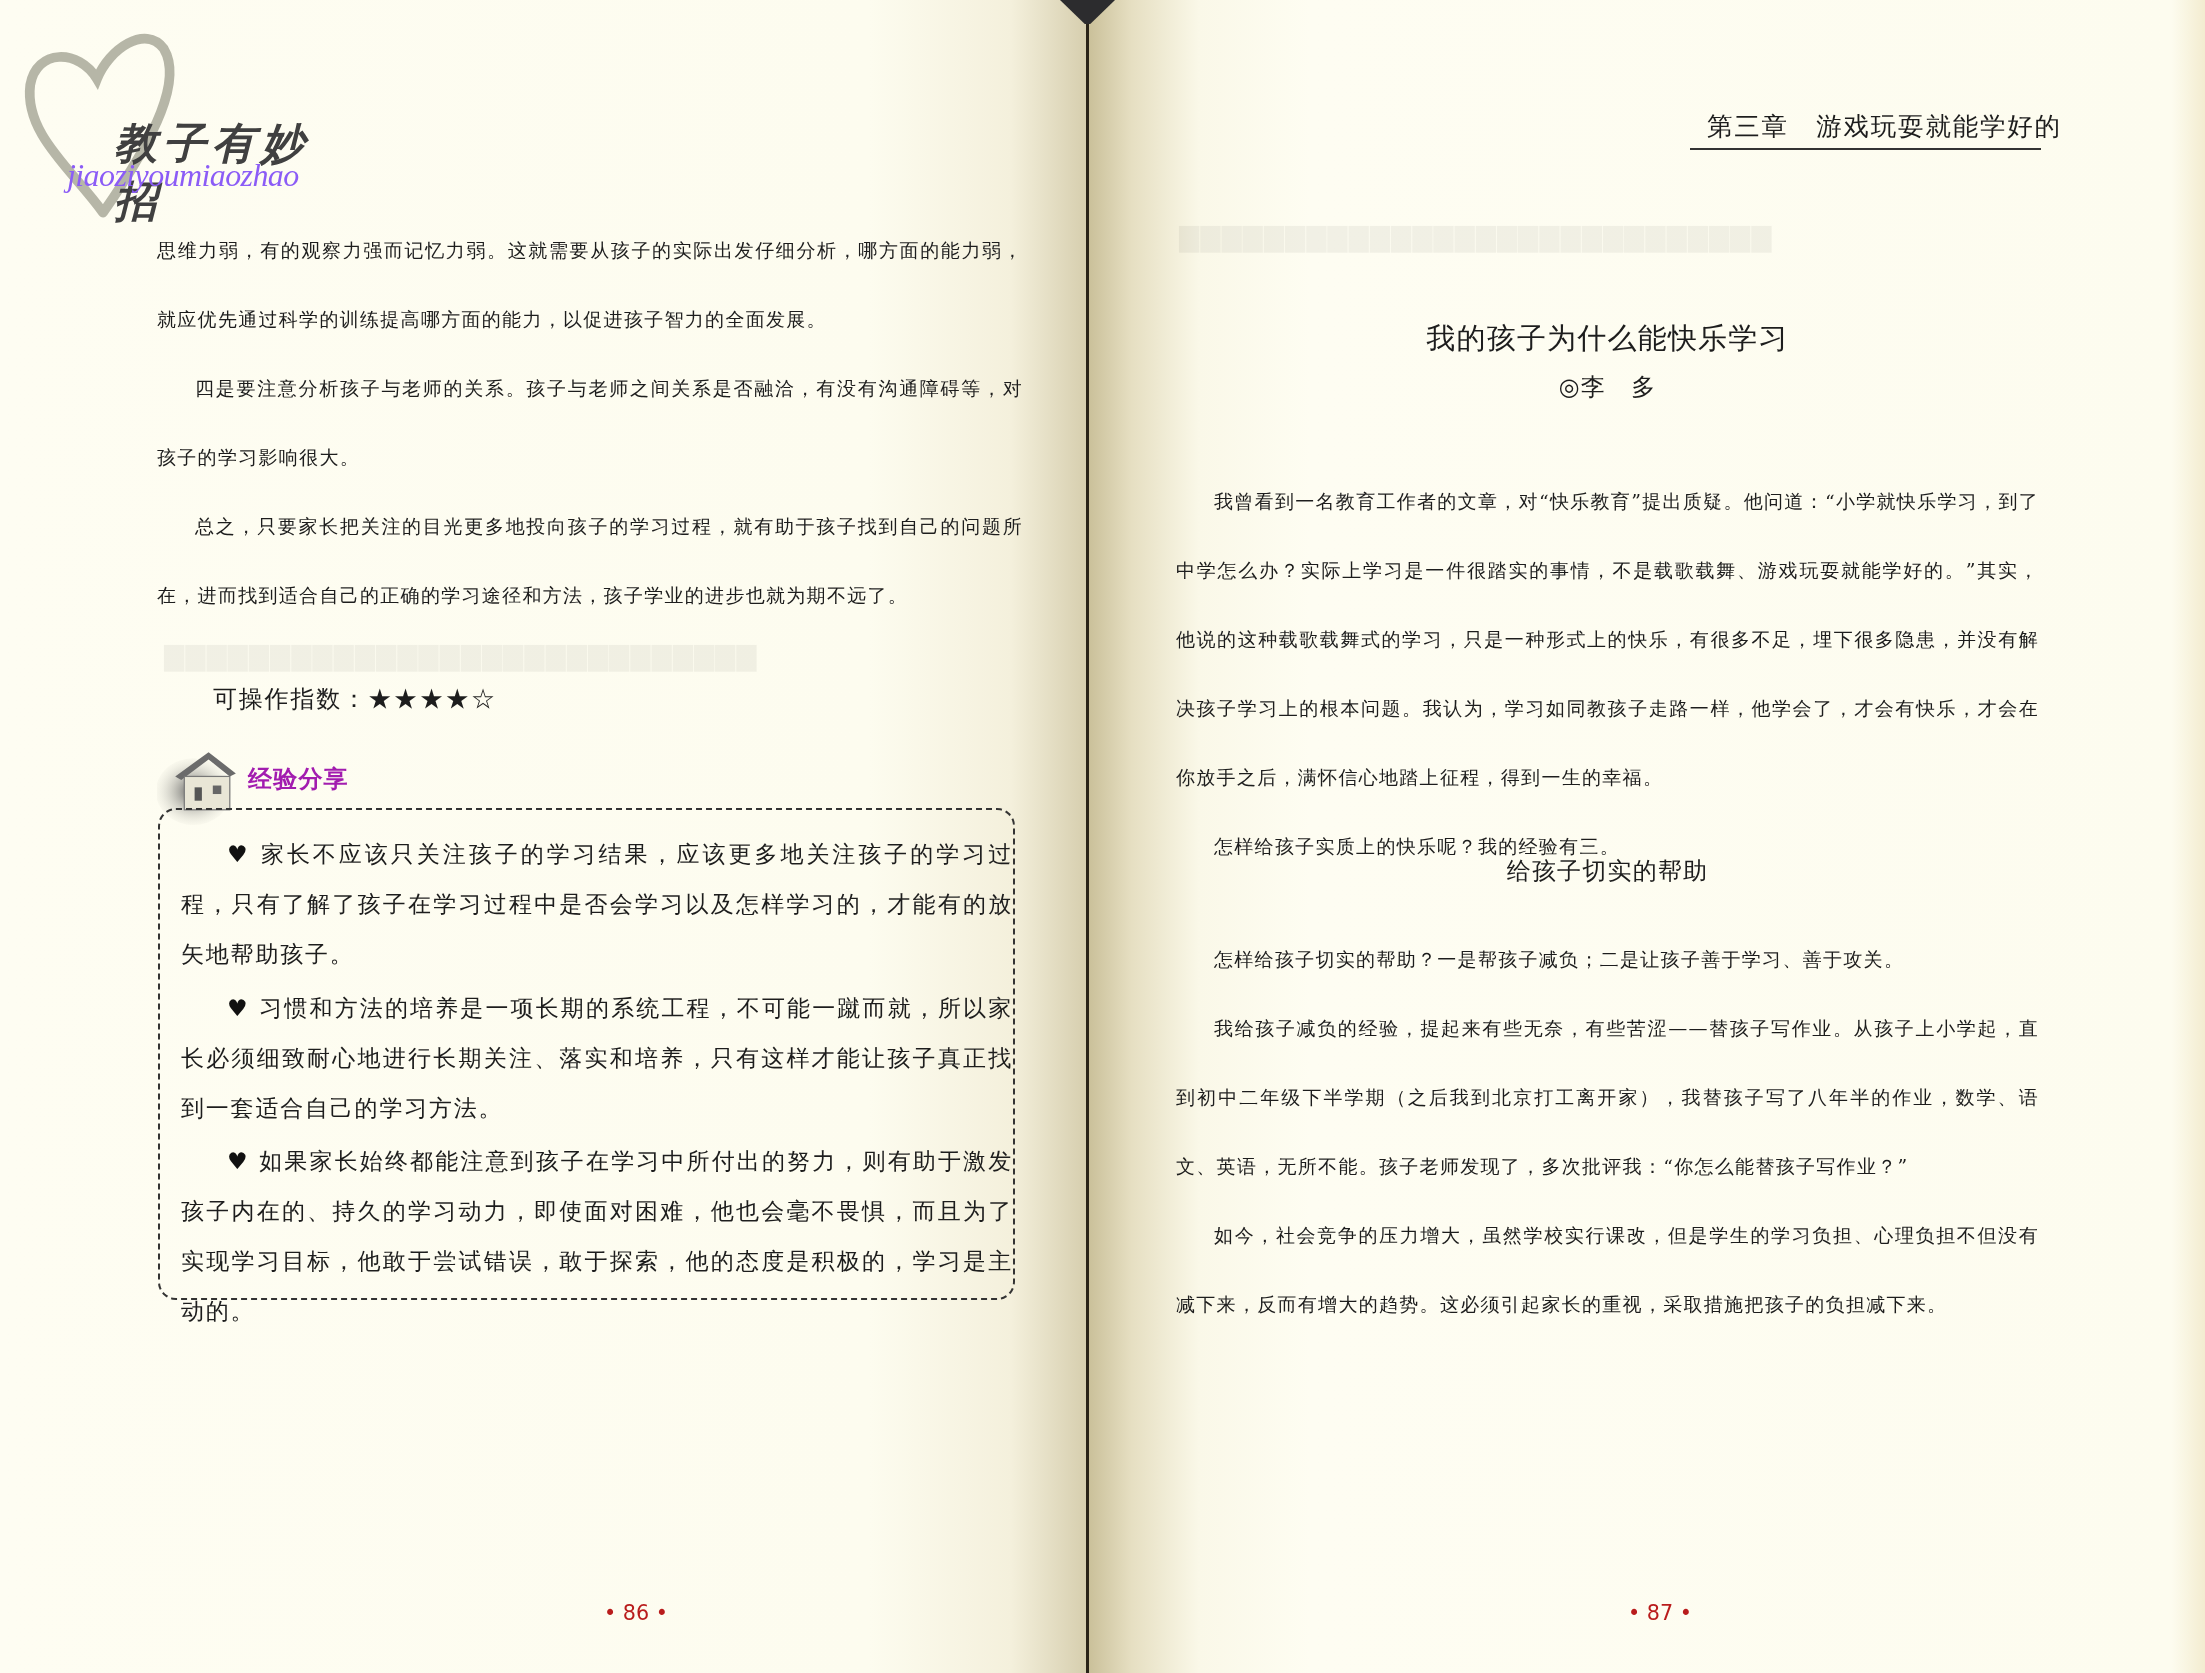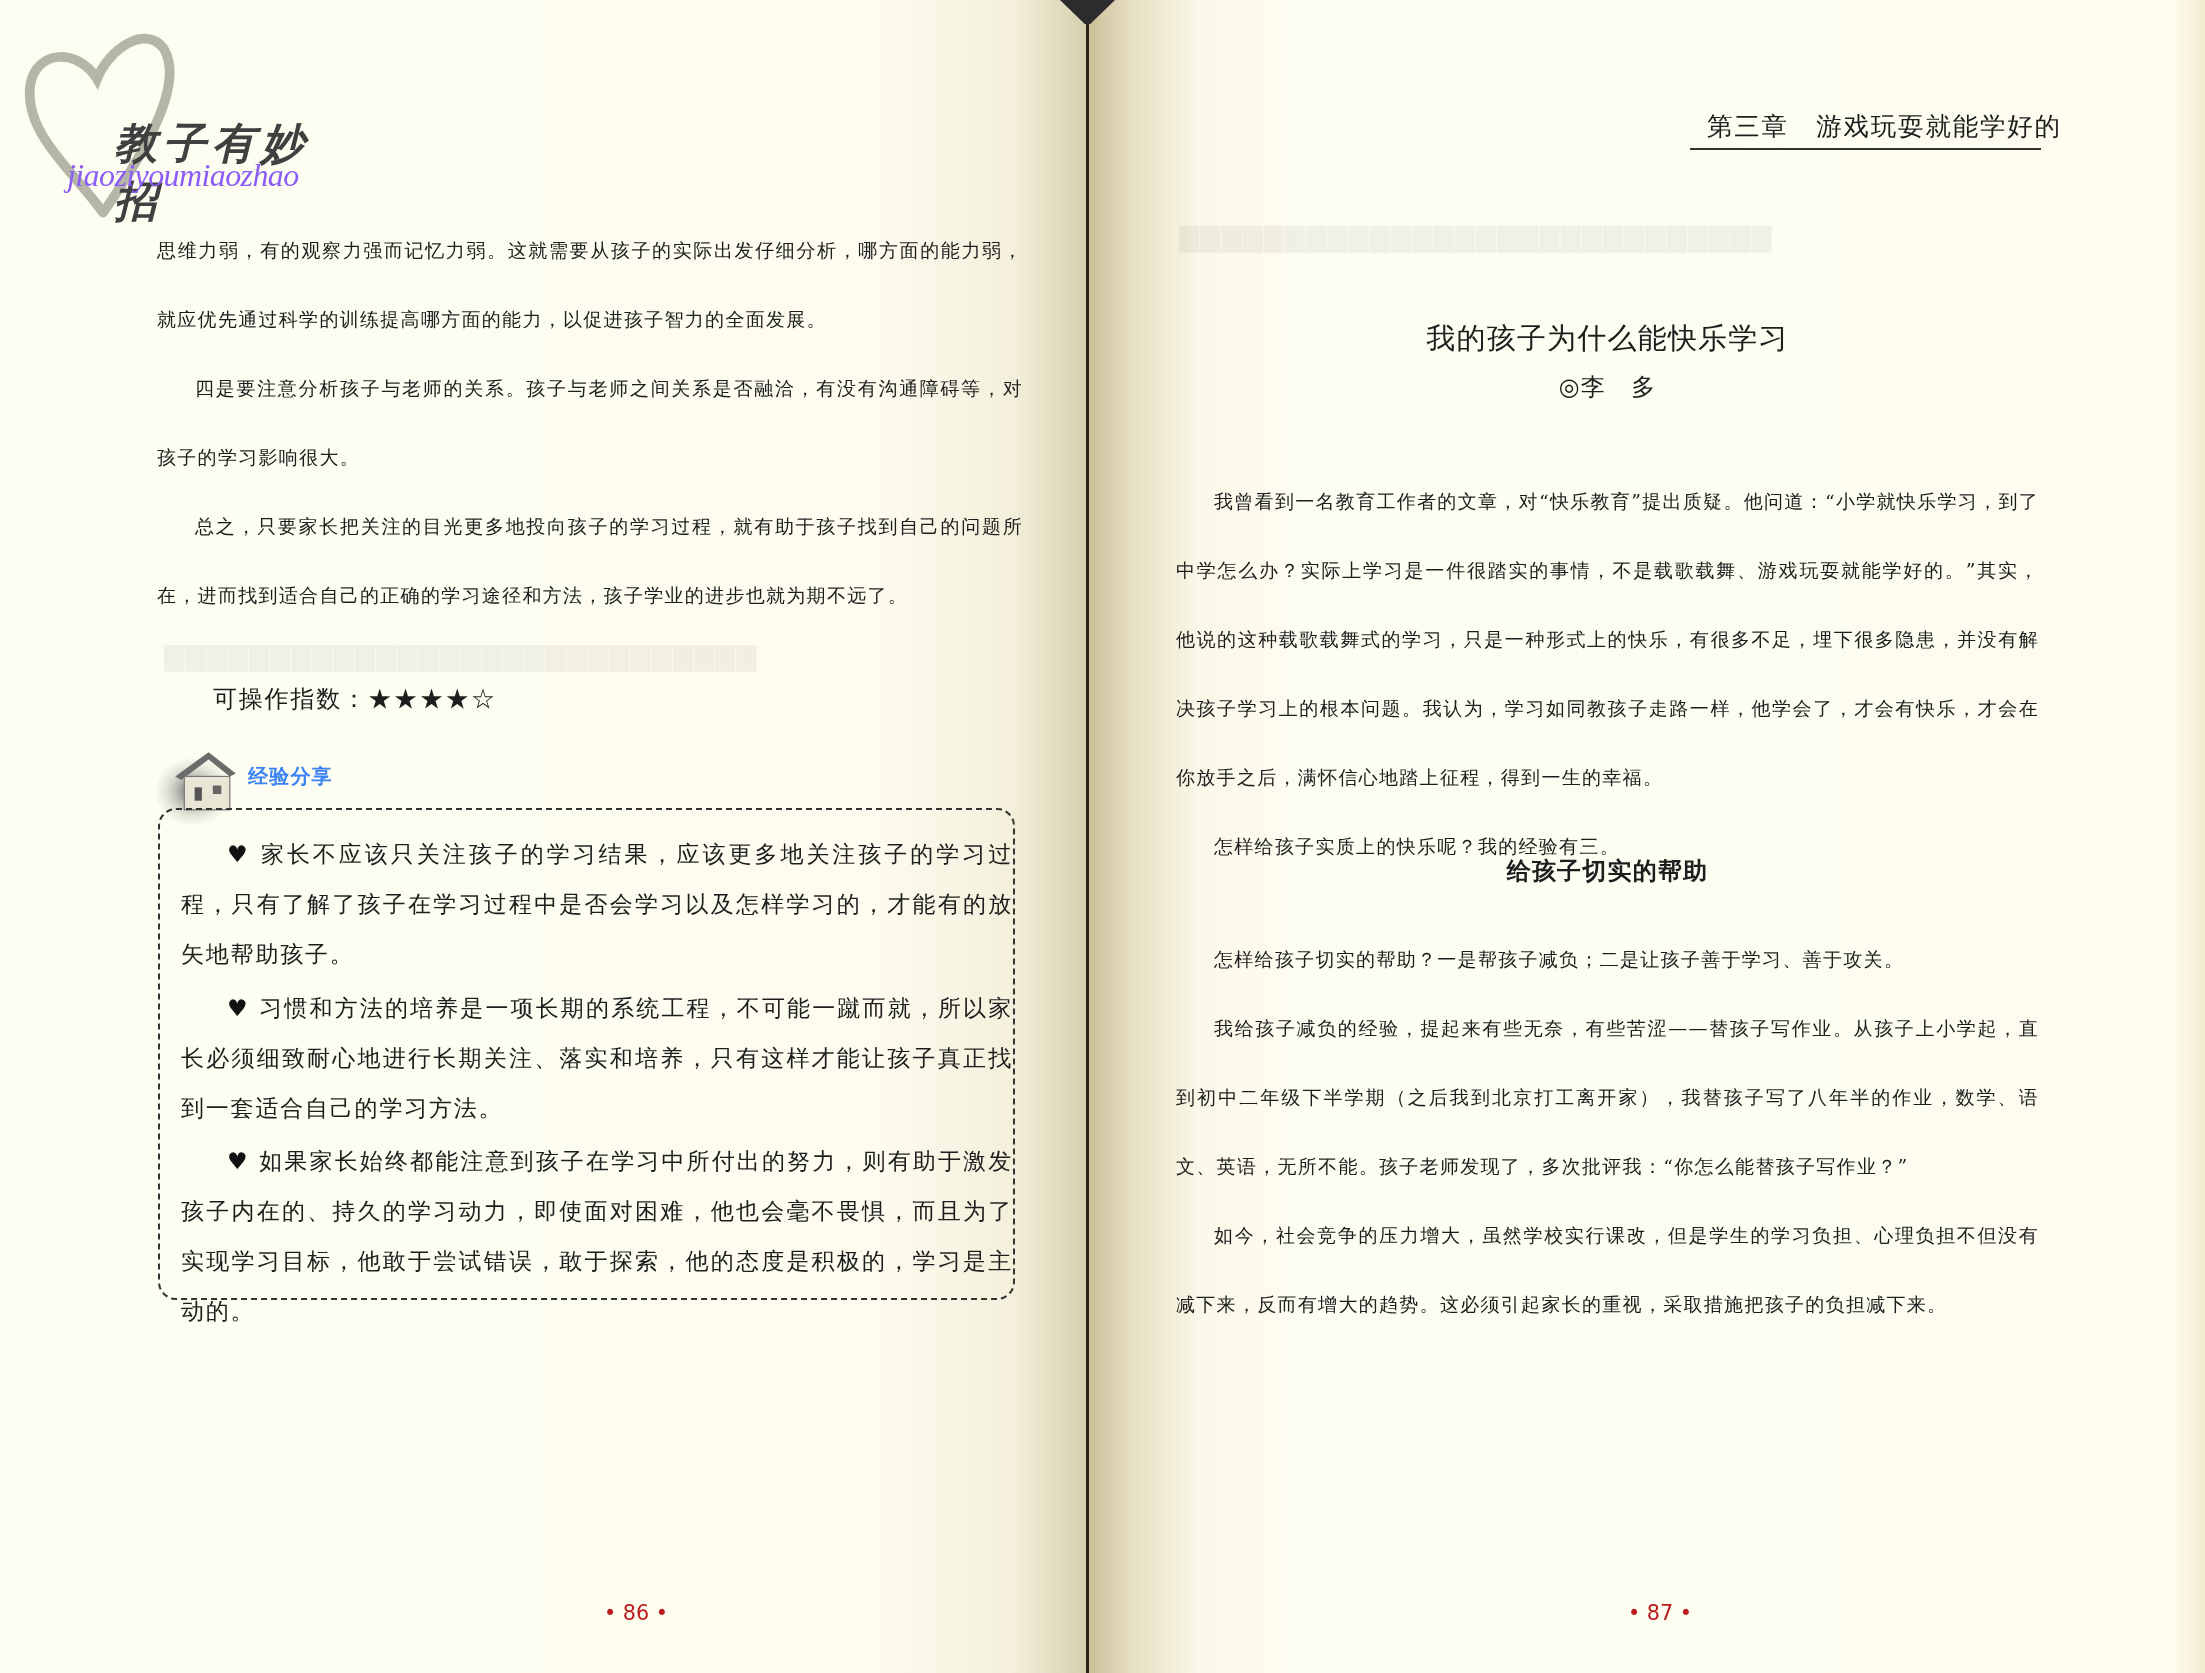--- a/index.html
+++ b/index.html
@@ -28,41 +28,41 @@
 
   .body-text { position: absolute; font-size: 19px; line-height: 69px; letter-spacing: 1.3px; text-align: justify; }
   .para { margin: 0; }
   .indent { text-indent: 2em; }
 
   #left-body { left: 157px; top: 216px; width: 866px; }
   .rating { position: absolute; left: 213px; top: 683px; font-size: 24px; letter-spacing: 1.8px; }
 
   .exp-head { position: absolute; left: 157px; top: 740px; width: 875px; height: 85px; }
   .house-icon { position: absolute; left: 0; top: 0; }
-  .exp-title { position: absolute; left: 91px; top: 23px; font-size: 20px; font-weight: bold;
-    font-family: Liberation Sans, sans-serif; color: #3b82f6; letter-spacing: 1.2px; }
+  .exp-title { position: absolute; left: 91px; top: 23px; font-size: 24px; font-weight: bold;
+    font-family: Liberation Sans, sans-serif; color: #a21caf; letter-spacing: 1.2px; }
   .exp-box { position: absolute; left: 158px; top: 808px; width: 857px; height: 492px;
     border: 2.4px dashed #333; border-radius: 18px; box-sizing: border-box; }
   .exp-content { position: absolute; left: 181px; top: 829px; width: 832px; font-size: 23px; line-height: 50px;
     letter-spacing: 1.8px; text-align: justify; font-family: "DejaVu Serif", serif; }
   .exp-content p { margin: 0 0 3.6px 0; }
   .heart-bullet { color: #111; }
 
   .page-num { position: absolute; top: 1601px; font-size: 20.7px; font-family: "DejaVu Sans", sans-serif; color: #b91c1c; margin-left: 48px; }
 
   .running-head { position: absolute; left: 1707px; top: 109px; font-size: 25.5px; font-family: "DejaVu Sans", sans-serif; letter-spacing: 1.8px; }
   .running-rule { position: absolute; left: 1690px; top: 148px; width: 351px; height: 2.4px; background: #333; }
 
   .article-title { position: absolute; left: 1176px; width: 863px; top: 319px; text-align: center;
     font-size: 29px; font-family: "DejaVu Sans", sans-serif; letter-spacing: 1.2px; }
   .article-author { position: absolute; left: 1176px; width: 863px; top: 371px; text-align: center;
     font-size: 24px; letter-spacing: 1.2px; }
   #right-body-1 { left: 1176px; top: 467px; width: 863px; }
   .section-title { position: absolute; left: 1176px; width: 863px; top: 855px; text-align: center;
-    font-size: 24px; font-weight: bold; font-family: "DejaVu Sans", sans-serif; letter-spacing: 1.2px; }
+    font-size: 24px; font-weight: normal; font-family: "DejaVu Sans", sans-serif; letter-spacing: 1.2px; }
   #right-body-2 { left: 1176px; top: 925px; width: 863px; }
   .ghost { position: absolute; color: rgba(0,0,0,0.05); font-size: 26px; letter-spacing: 1.2px; }
 </style>
 </head>
 <body>
 
 <div id="left-page" class="page"></div>
 <div id="right-page" class="page"></div>
 <div class="spine"></div>
 <div class="spine-top"></div>

